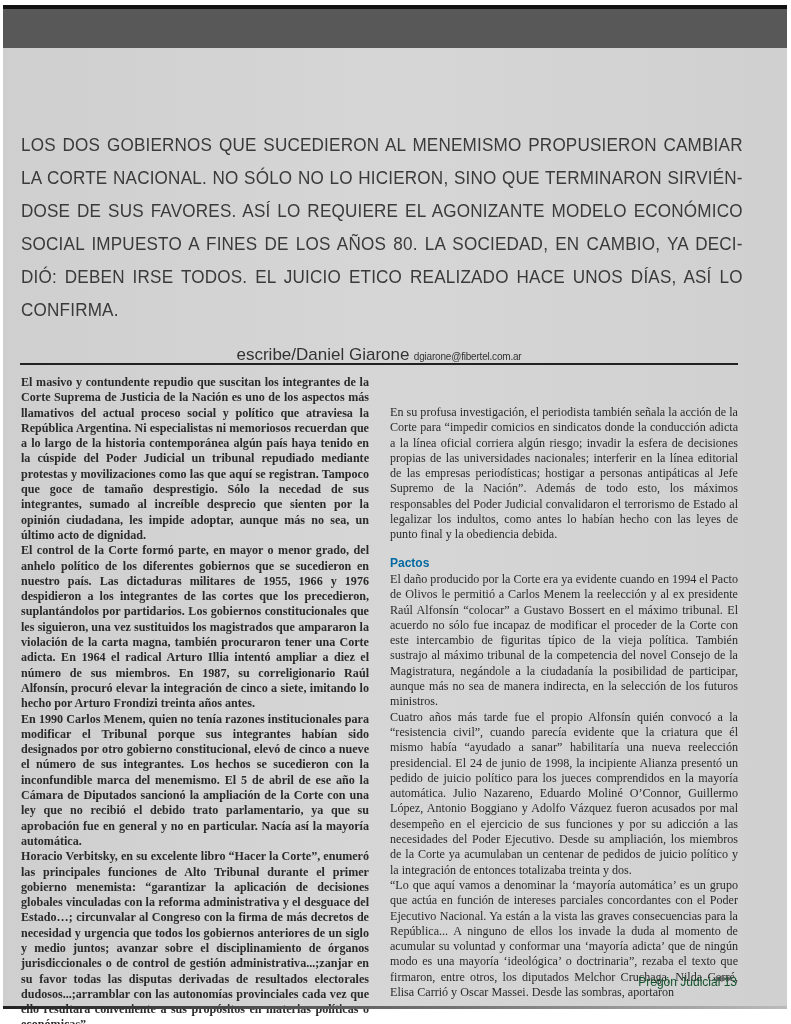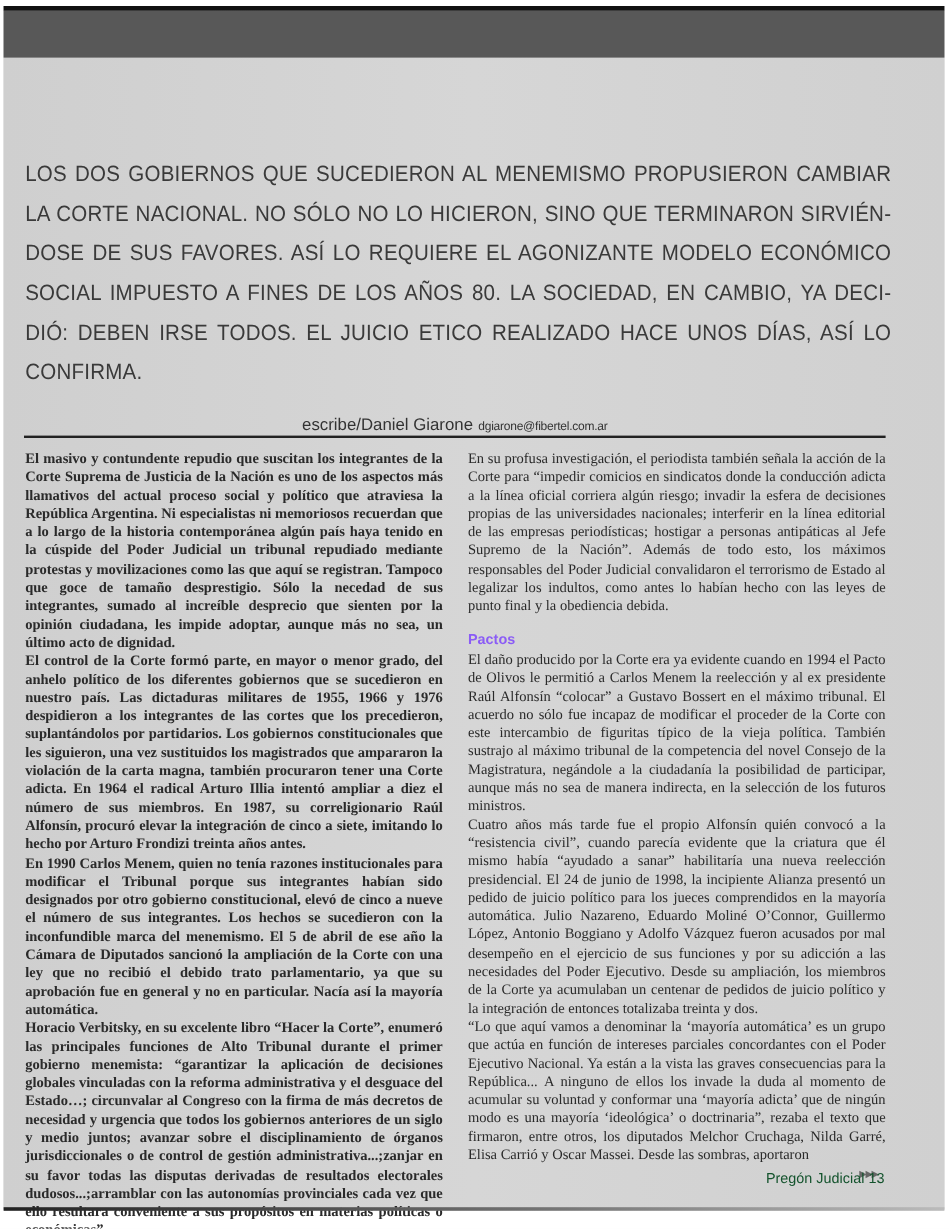--- a/index.html
+++ b/index.html
@@ -20,34 +20,34 @@
     font-family: "Liberation Sans", sans-serif;
     font-size: 18.4px; line-height: 33px; color: #3a3a3a;
     letter-spacing: 0.2px; text-align: justify; text-align-last: left;
     transform: scaleX(0.93); transform-origin: left top;
     width: 776px;
   }
   .byline {
     position: absolute; left: 20px; top: 345px; width: 718px; text-align: center;
     font-family: "Liberation Sans", sans-serif; color: #333;
   }
-  .byline .name { font-size: 14px; }
+  .byline .name { font-size: 17px; }
   .byline .email { font-size: 10px; letter-spacing: -0.2px; }
   .rule { position: absolute; left: 20px; top: 363px; width: 718px; height: 1.5px; background: #222; }
   .col {
     position: absolute; top: 375px; width: 348px;
     font-family: "Liberation Serif", serif; font-size: 12.1px; line-height: 15.3px;
     color: #2a2a2a; text-align: justify;
   }
   .col.left { left: 21px; font-weight: bold; }
-  .col.right { left: 390px; }
+  .col.right { left: 390px; margin-top: 30px; }
   .col p { margin: 0; text-indent: 0; hyphens: auto; }
   .subhead {
     font-family: "Liberation Sans", sans-serif; font-weight: bold; font-size: 12px;
-    color: #8b5cf6; margin: 13px 0 1px 0;
+    color: #0369a1; margin: 13px 0 1px 0;
   }
   .cont {
     position: absolute; left: 716px; top: 974px;
     font-family: "DejaVu Sans", sans-serif; font-size: 8px; color: #666; letter-spacing: -1px;
   }
   .folio {
     position: absolute; left: 637px; top: 975px; width: 100px; text-align: right;
     font-family: "Liberation Sans", sans-serif; font-size: 12px; color: #14532d;
   }
 </style>

